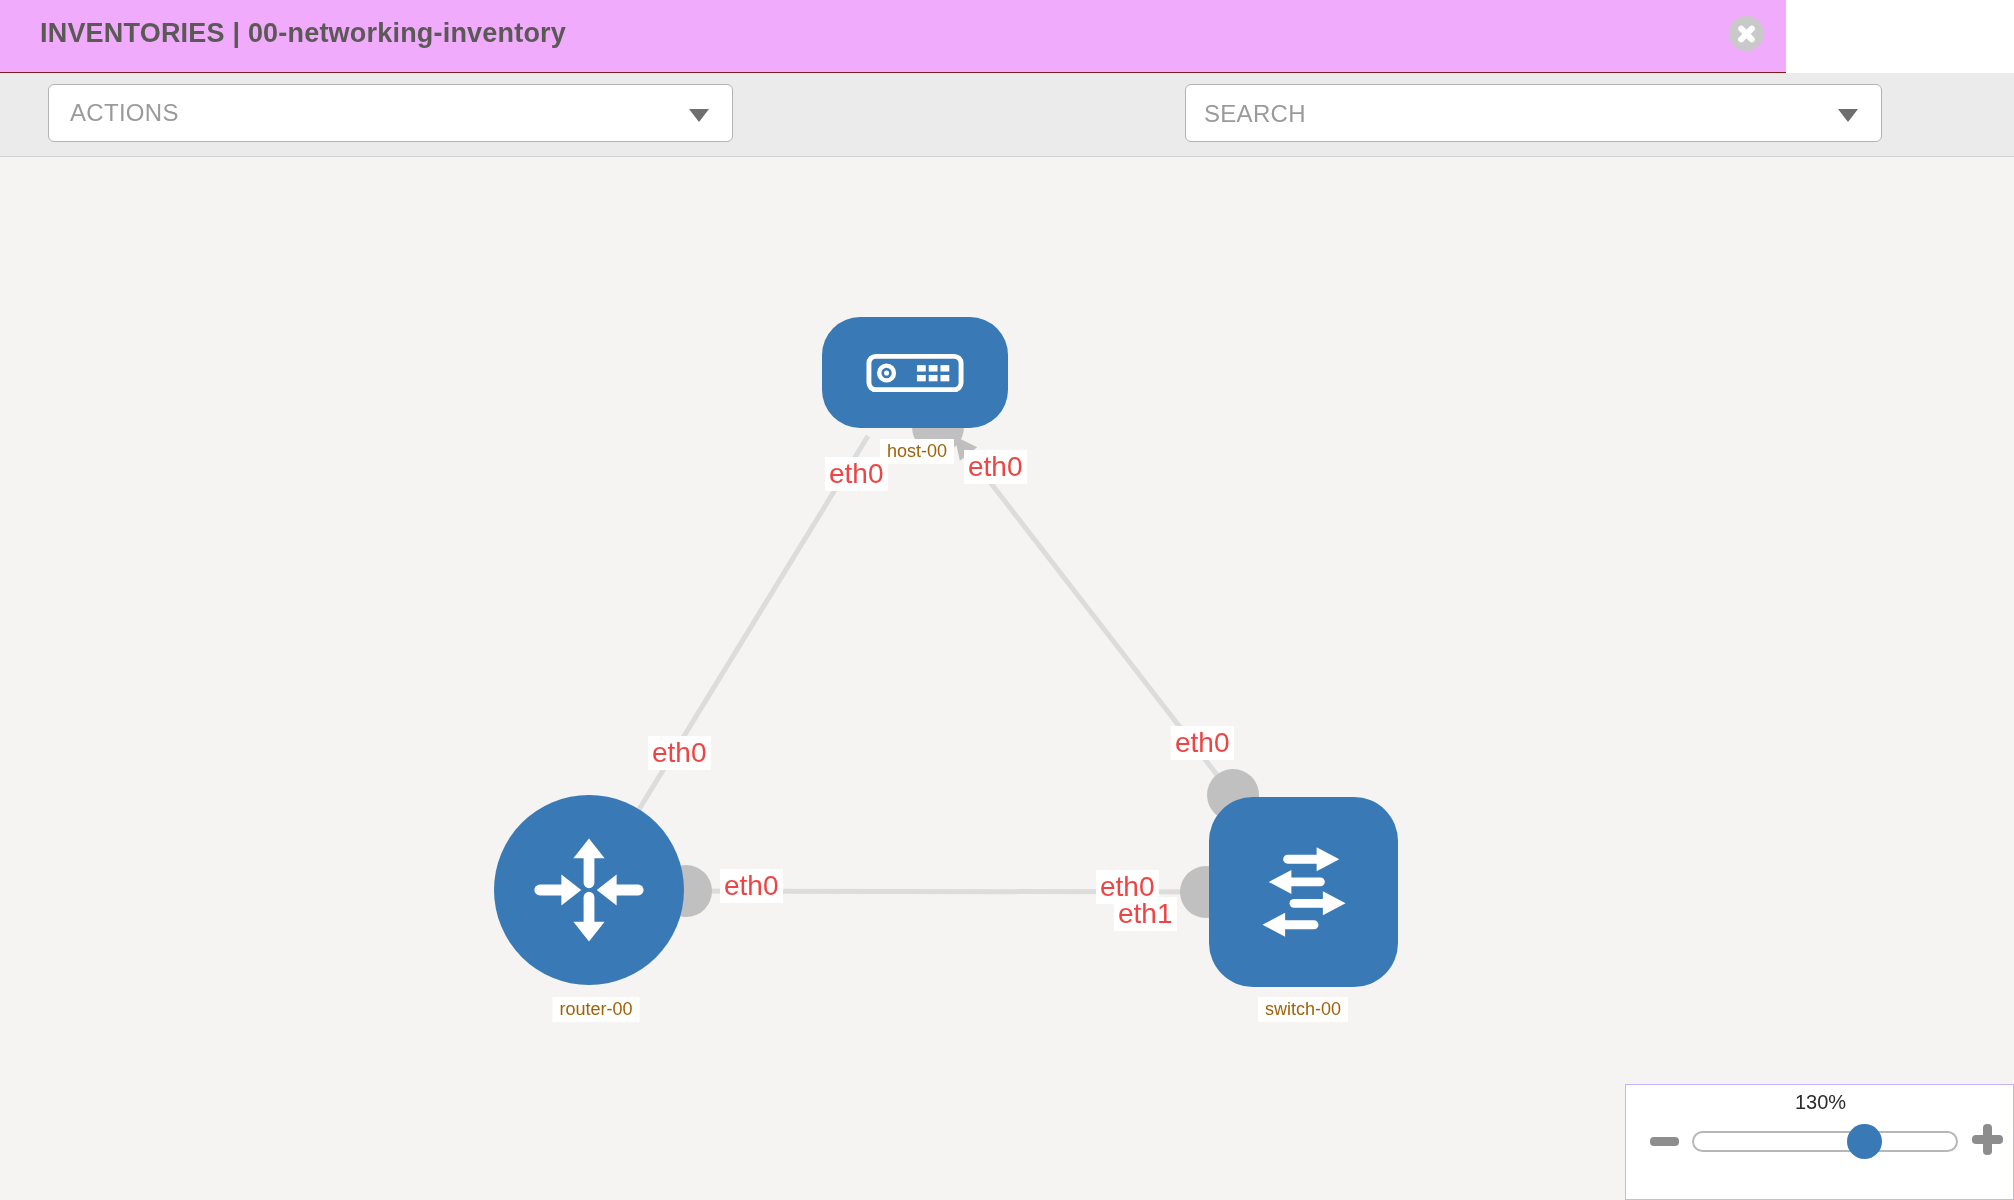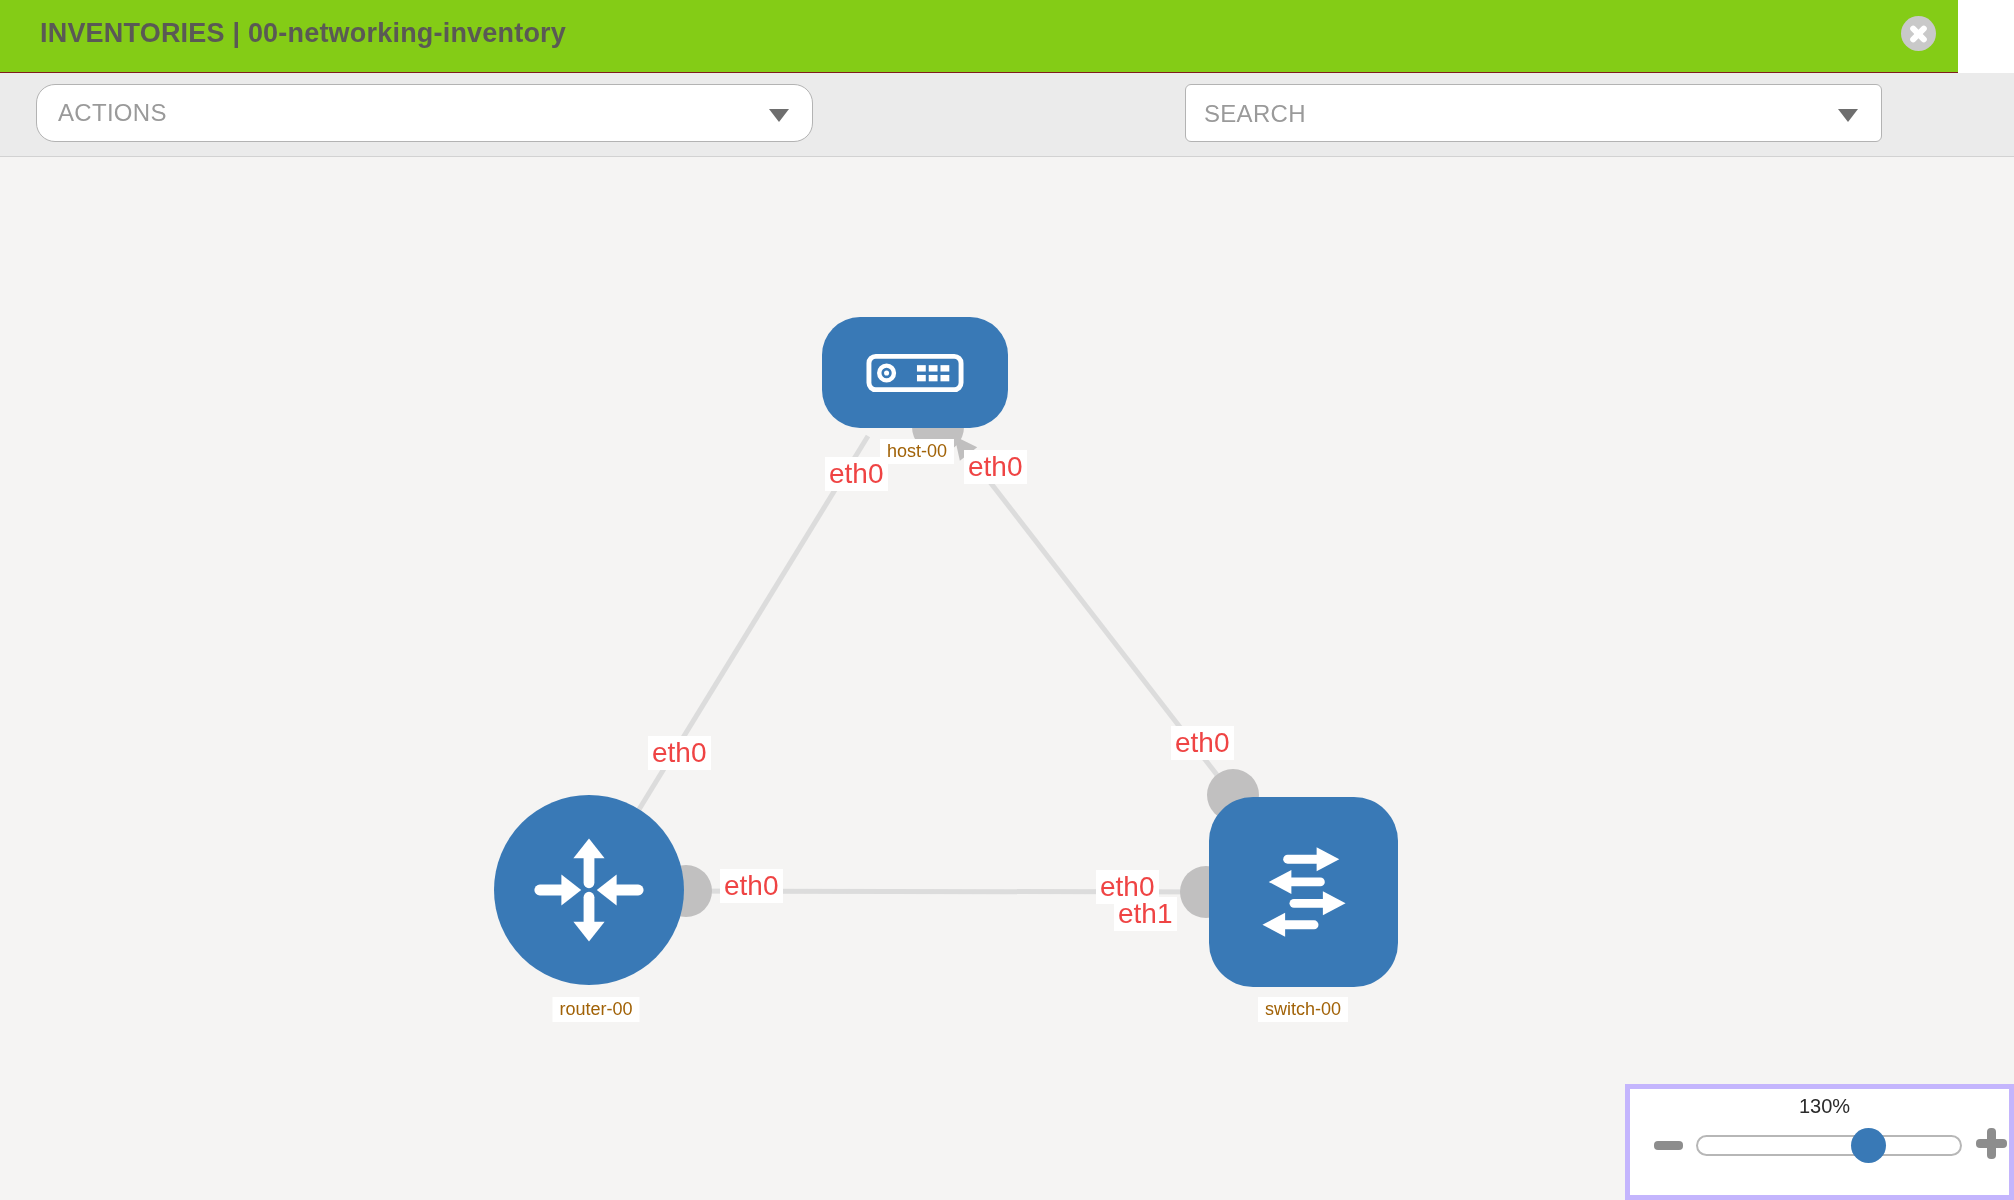--- a/index.html
+++ b/index.html
@@ -1,32 +1,32 @@
 <!DOCTYPE html>
 <html><head>
 <meta charset="utf-8">
 <style>
   html,body{margin:0;padding:0;background:#ffffff;}
   .screen{
     position:relative;width:2014px;height:1200px;overflow:hidden;
     font-family:"Liberation Sans",sans-serif;background:#ffffff;
   }
   
-  .header{position:absolute;left:0;top:0;width:1958px;height:72px;background:#84cc16;border-bottom:3px solid #7f1d1d;}
+  .header{position:absolute;left:0;top:0;width:1786px;height:72px;background:#f0abfc;border-bottom:3px solid #7f1d1d;}
   .header-title{position:absolute;left:40px;top:18px;font-size:27px;font-weight:700;color:#5a5955;letter-spacing:.2px;}
   .close-btn{position:absolute;right:22px;top:16px;width:35px;height:35px;border-radius:50%;background:#c9c9c9;cursor:pointer;}
   .close-btn .bar{position:absolute;left:7px;top:15px;width:21px;height:6px;border-radius:3px;background:#ffffff;}
   .close-btn .bar.a{transform:rotate(45deg);}
   .close-btn .bar.b{transform:rotate(-45deg);}
   
   .toolbar{position:absolute;left:0;top:73px;width:2014px;height:83px;background:#ebebeb;border-bottom:1px solid #d2d2d2;}
   .selectbox{position:absolute;top:11px;height:58px;background:#ffffff;border:1px solid #b3b3b3;border-radius:6px;box-sizing:border-box;cursor:pointer;}
   .selectbox .sel-text{position:absolute;left:21px;top:14px;font-size:24px;color:#9a9a9a;letter-spacing:.3px;}
   .caret{position:absolute;right:23px;top:24px;width:0;height:0;border-left:10px solid transparent;border-right:10px solid transparent;border-top:13px solid #6e6e6e;}
-  .actions-box{left:36px;width:777px;border-radius:19px;}
+  .actions-box{left:48px;width:685px;}
   .search-box{left:1185px;width:697px;}
   .search-input{position:absolute;left:16px;top:6px;width:720px;height:44px;border:none;outline:none;font-family:"Liberation Sans",sans-serif;font-size:24px;color:#555;background:transparent;}
   .search-input::placeholder{color:#9a9a9a;letter-spacing:.3px;opacity:1;}
   .tool-icon-btn{position:absolute;top:94px;width:40px;height:40px;cursor:pointer;}
   .wrench-btn{left:1048px;}
   .key-btn{left:1117px;}
   
   .canvas{position:absolute;left:0;top:157px;width:2014px;height:1043px;background:#f5f4f3;}
   .links-svg{position:absolute;left:0;top:0;z-index:1;}
   .node{position:absolute;z-index:2;background:#3979b6;display:flex;align-items:center;justify-content:center;cursor:pointer;}
@@ -39,21 +39,21 @@
   .lbl-switch{left:1303px;top:840px;}
   .eth-label{position:absolute;z-index:3;background:#ffffff;color:#ef4444;font-size:28px;padding:1px 4px;white-space:nowrap;}
   .eth-host-left{left:825px;top:300px;}
   .eth-host-right{left:964px;top:293px;}
   .eth-rh-mid{left:648px;top:579px;}
   .eth-sh-mid{left:1171px;top:569px;}
   .eth-rs-left{left:720px;top:712px;}
   .eth-rs-under{left:1096px;top:713px;z-index:3;}
   .eth-rs-over{left:1114px;top:732px;z-index:4;margin-top:8px;}
   
-  .zoom-panel{position:absolute;left:1625px;top:1084px;width:389px;height:116px;background:#ffffff;border:5px solid #c4b5fd;box-sizing:border-box;z-index:5;}
+  .zoom-panel{position:absolute;left:1625px;top:1084px;width:389px;height:116px;background:#ffffff;border:1px solid #c4b5fd;box-sizing:border-box;z-index:5;}
   .zoom-percent{position:absolute;left:0;top:6px;width:389px;text-align:center;font-size:20px;color:#2b2b2b;}
   .zoom-minus{position:absolute;left:24px;top:52px;width:29px;height:9px;border-radius:4px;background:#8d8d8d;cursor:pointer;}
   .zoom-track{position:absolute;left:66px;top:46px;width:266px;height:21px;border:2px solid #b7b7b7;border-radius:12px;background:#ffffff;box-sizing:border-box;cursor:pointer;}
   .zoom-knob{position:absolute;left:221px;top:39px;width:35px;height:35px;border-radius:50%;background:#3979b6;cursor:pointer;}
   .zoom-plus{position:absolute;left:346px;top:39px;width:31px;height:31px;cursor:pointer;}
   .zoom-plus .h{position:absolute;left:0;top:11px;width:31px;height:9px;border-radius:4px;background:#8d8d8d;}
   .zoom-plus .v{position:absolute;left:11px;top:0;width:9px;height:31px;border-radius:4px;background:#8d8d8d;}
 </style>
 </head>
 <body>

